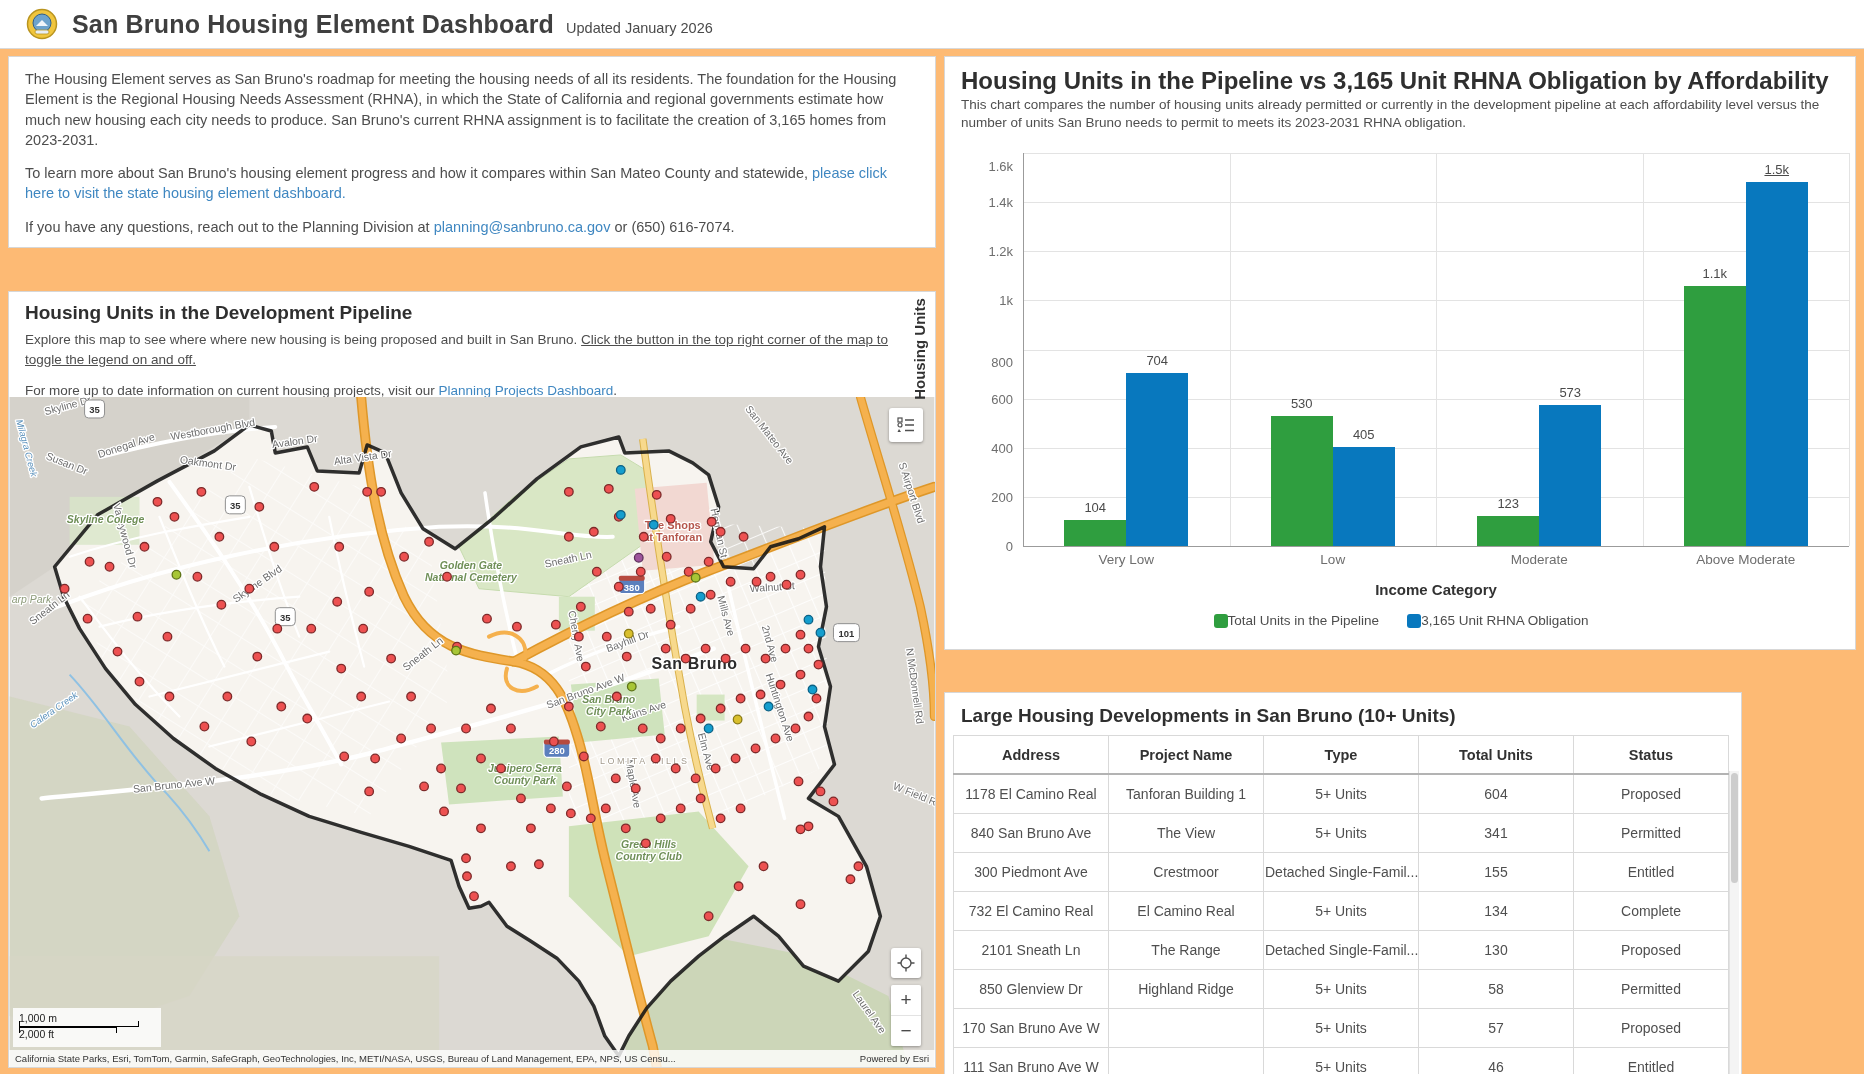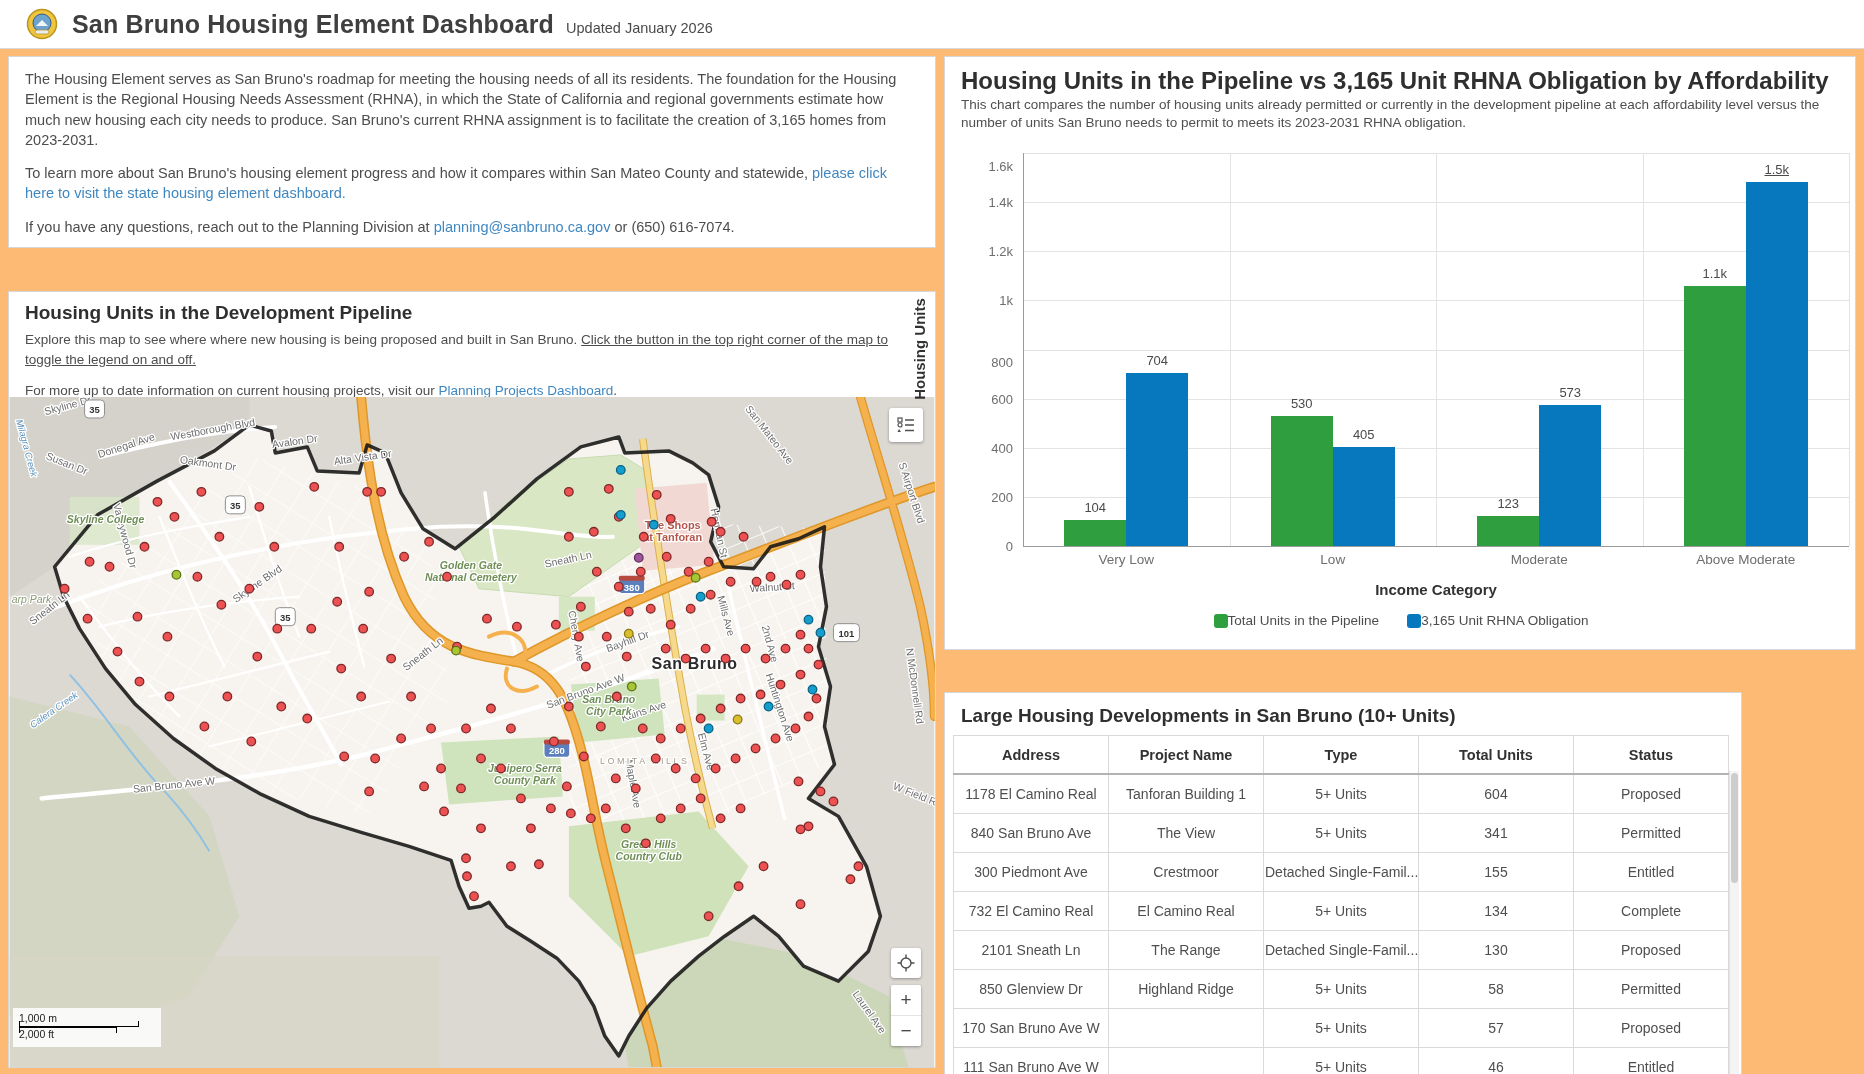--- a/index.html
+++ b/index.html
@@ -421,20 +421,24 @@
         </svg>
       </div>
       <div class="zoom-box">
         <div class="zoom-btn">+</div>
         <div class="zoom-btn">−</div>
       </div>
       <div class="scalebar">
         <div class="scale-seg scale-m"><span>1,000 m</span><span class="bar-line"></span></div>
         <div class="scale-seg scale-ft"><span>2,000 ft</span><span class="bar-line"></span></div>
       </div>
+      <div class="attrib">
+        <span style="overflow:hidden;text-overflow:ellipsis;">California State Parks, Esri, TomTom, Garmin, SafeGraph, GeoTechnologies, Inc, METI/NASA, USGS, Bureau of Land Management, EPA, NPS, US Censu...</span>
+        <span class="pow">Powered by Esri</span>
+      </div>
     </div>
   </div>
 
   <div class="panel chart-panel">
     <div class="chart-title">Housing Units in the Pipeline vs 3,165 Unit RHNA Obligation by Affordability</div>
     <div class="chart-sub">This chart compares the number of housing units already permitted or currently in the development pipeline at each affordability level versus the number of units San Bruno needs to permit to meets its 2023-2031 RHNA obligation.</div>
     <div class="ylab">Housing Units</div>
     <div class="plot" id="plot">
         <div class="gridline-h" style="top: 343.875px;"></div>
         <div class="gridline-h" style="top: 294.75px;"></div>

